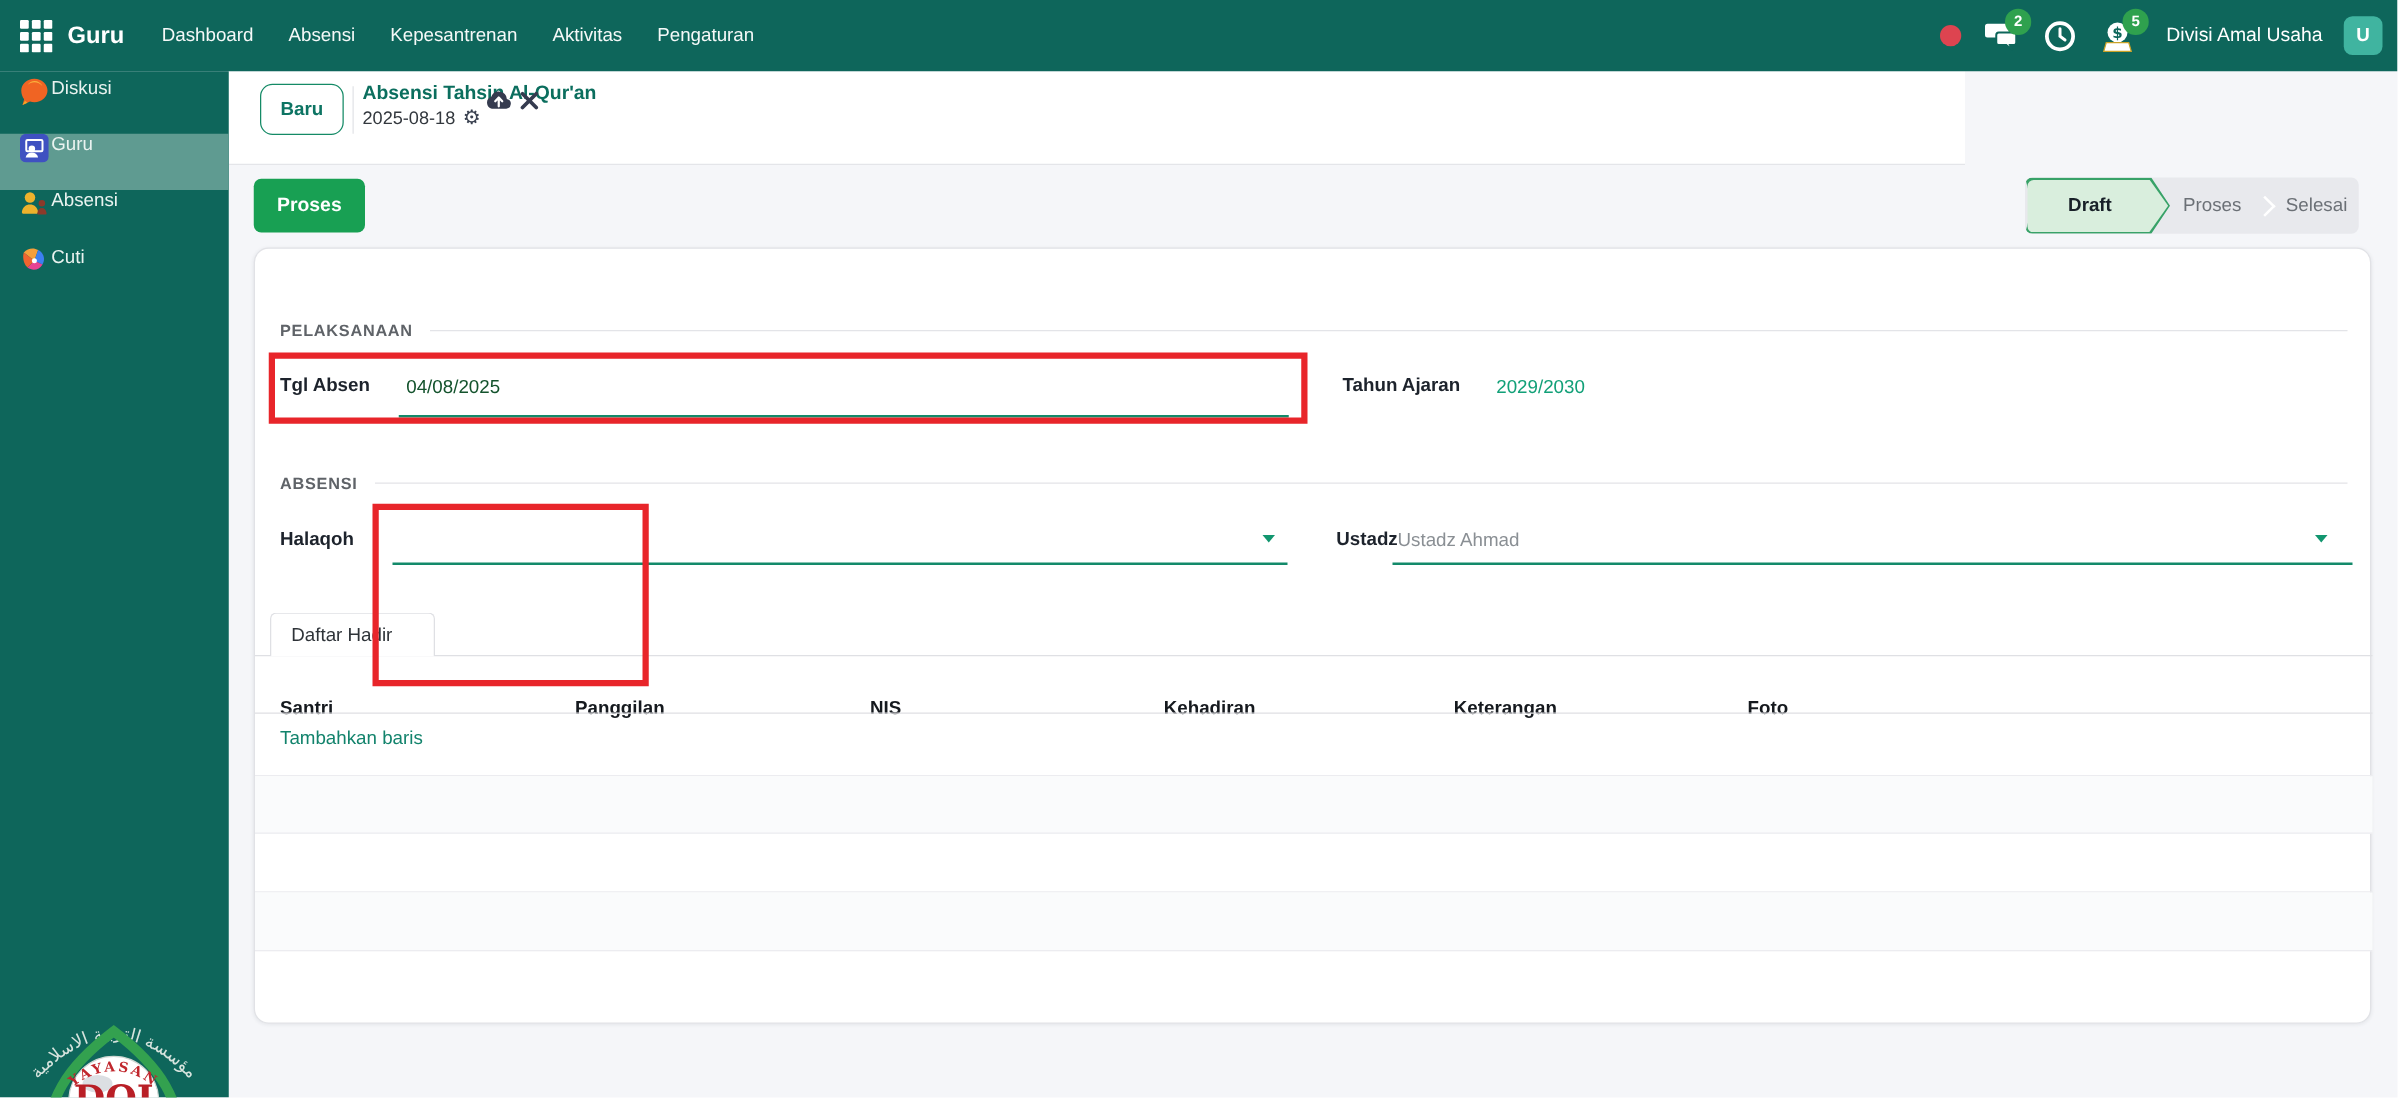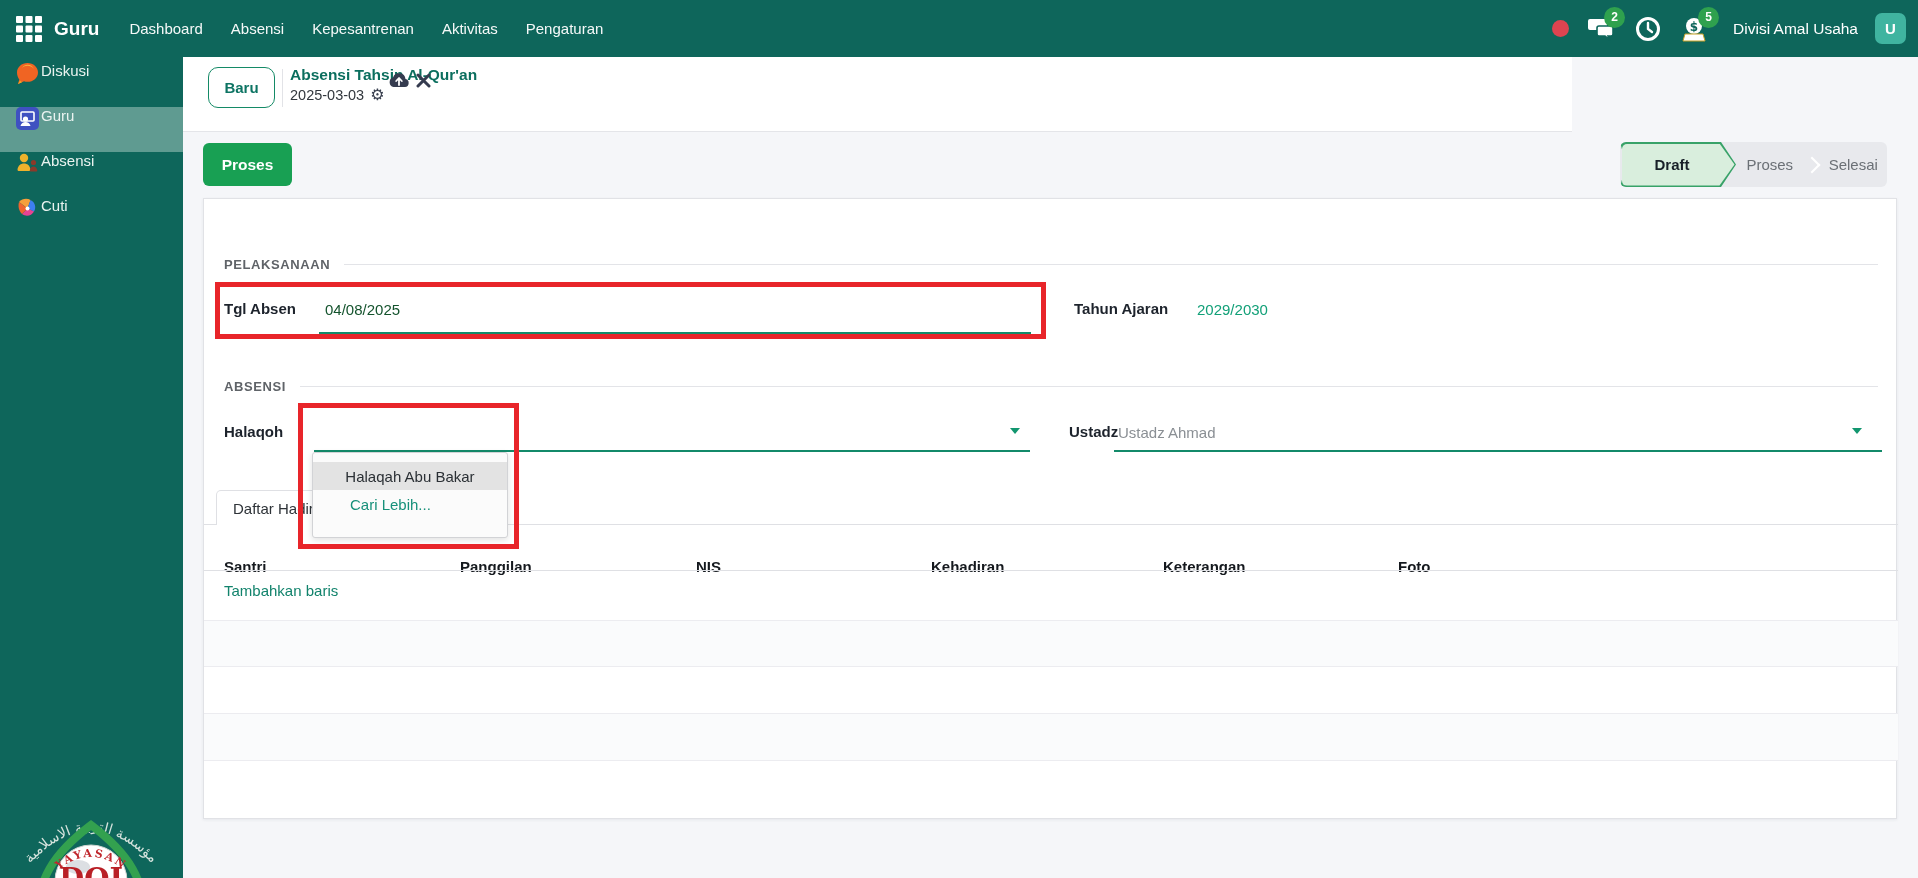--- a/index.html
+++ b/index.html
@@ -40,21 +40,21 @@
   
   .action-btn { position:absolute; left:203px; top:143px; width:89px; height:43px; background:#18a053; border:none; border-radius:6px; color:#fff; font-size:15.5px; font-weight:700; cursor:pointer; font-family:inherit; }
   .stagebar { position:absolute; left:1620px; top:142px; width:267px; height:45px; background:#e8e9ed; border-radius:6px; display:flex; align-items:center; }
   .stage-active-wrap { position:relative; width:116px; height:45px; cursor:pointer; }
   .stage-arrow-border { position:absolute; inset:0; background:#38a268; clip-path:polygon(0 0, calc(100% - 15px) 0, 100% 50%, calc(100% - 15px) 100%, 0 100%, 6px 50%); border-radius:6px 0 0 6px; }
   .stage-arrow-fill { position:absolute; inset:1.5px; background:#d9eedd; clip-path:polygon(0 0, calc(100% - 15px) 0, 100% 50%, calc(100% - 15px) 100%, 0 100%); border-radius:5px 0 0 5px; display:flex; align-items:center; justify-content:center; color:#182028; font-size:15px; font-weight:700; padding-right:12px; }
   .stage { flex:1; text-align:center; color:#6b7076; font-size:15px; cursor:pointer; }
   .stage-chev { width:12px; height:12px; border-top:2px solid #fff; border-right:2px solid #fff; transform:rotate(45deg); margin:0 2px; }
 
   
-  .sheet { position:absolute; left:203px; top:198px; width:1694px; height:621px; background:#fff; border:1px solid #e1e2e6; border-radius:0; box-shadow:0 1px 3px rgba(30,40,60,.07); z-index:1; }
+  .sheet { position:absolute; left:203px; top:198px; width:1694px; height:621px; background:#fff; border:1px solid #e1e2e6; border-radius:12px; box-shadow:0 1px 3px rgba(30,40,60,.07); z-index:1; }
   .section-head { position:absolute; left:20px; display:flex; align-items:center; width:1654px; gap:14px; }
   .section-head .txt { color:#5f6368; font-size:13px; font-weight:700; letter-spacing:.6px; white-space:nowrap; }
   .section-head .rule { flex:1; height:1px; background:#e3e4e8; }
   .f-label { position:absolute; color:#1d232c; font-size:15px; font-weight:700; }
   .f-value { position:absolute; color:#14532d; font-size:15px; }
   .f-underline { position:absolute; height:2px; background:#138a6a; }
   .caret { position:absolute; width:0; height:0; border-left:5px solid transparent; border-right:5px solid transparent; border-top:6px solid #12966f; cursor:pointer; }
   .green-val { position:absolute; color:#12a078; font-size:15px; cursor:pointer; }
 
   .tab { position:absolute; left:12px; top:291px; width:132px; height:35px; background:#fff; border:1px solid #dfe0e4; border-bottom:none; border-radius:5px 5px 0 0; display:flex; align-items:center; padding-left:16px; color:#2e3338; font-size:15px; font-weight:500; cursor:pointer; z-index:2; }
@@ -188,21 +188,21 @@
       <path d="M 25,138 C 45,148 70,152 83,160 C 96,152 121,148 141,138 L 141,148 C 121,158 96,162 83,170 C 70,162 45,158 25,148 Z" fill="#2f9e4f"></path>
       <path d="M 10,152 Q 83,182 156,152 L 162,168 Q 83,198 4,168 Z" fill="#37a150" stroke="#1e7d3c" stroke-width="1.5"></path>
     </svg>
   </div>
 
   <div class="crumbbar">
     <div class="baru-btn">Baru</div>
     <div class="crumb-divider"></div>
     <div class="crumb-title">Absensi Tahsin Al-Qur'an</div>
     <div class="crumb-sub">
-      <span>2025-03-03</span>
+      <span>2025-08-18</span>
       <span class="gear">⚙</span>
     </div>
     <svg class="save-ic" width="22" height="19" viewBox="0 0 22 19">
       <path d="M17.5 8.1A6.5 6.5 0 0 0 5 6.4 5 5 0 0 0 5.5 16H17a4 4 0 0 0 .5-7.9z" fill="#353b4f"></path>
       <path d="M11 14V7.5M8.2 10l2.8-3 2.8 3" stroke="#ffffff" stroke-width="1.8" fill="none" stroke-linecap="round" stroke-linejoin="round"></path>
     </svg>
     <svg class="discard-ic" width="15" height="15" viewBox="0 0 15 15">
       <path d="M2 2 13 13 M13 2 2 13" stroke="#353b4f" stroke-width="3" stroke-linecap="round"></path>
     </svg>
   </div>
@@ -261,21 +261,17 @@
 
     <div class="addrow">Tambahkan baris</div>
     <div class="rowline" style="top:421px;"></div>
 
     <div class="zebra" style="top:422px; height:46px; border-bottom:1px solid #ececf0;"></div>
     <div style="position:absolute; left:0; top:468px; width:1694px; height:47px; border-bottom:1px solid #ececf0;"></div>
     <div class="zebra" style="top:515px; height:47px; border-bottom:1px solid #ececf0;"></div>
     <div style="position:absolute; left:0; top:562px; width:1694px; height:57px;"></div>
   </div>
 
-  <div class="dropdown">
-    <div class="dd-item hl">Halaqah Abu Bakar</div>
-    <div class="dd-item more">Cari Lebih...</div>
-  </div>
 
   <div class="redbox rb1"></div>
   <div class="redbox rb2"></div>
 
 </div>
 
 </body></html>

